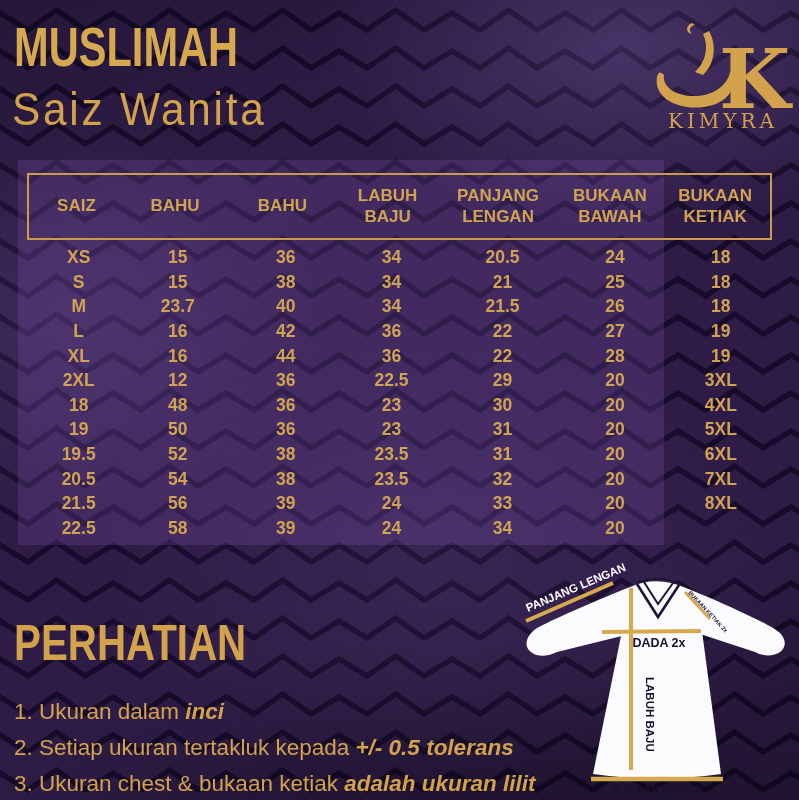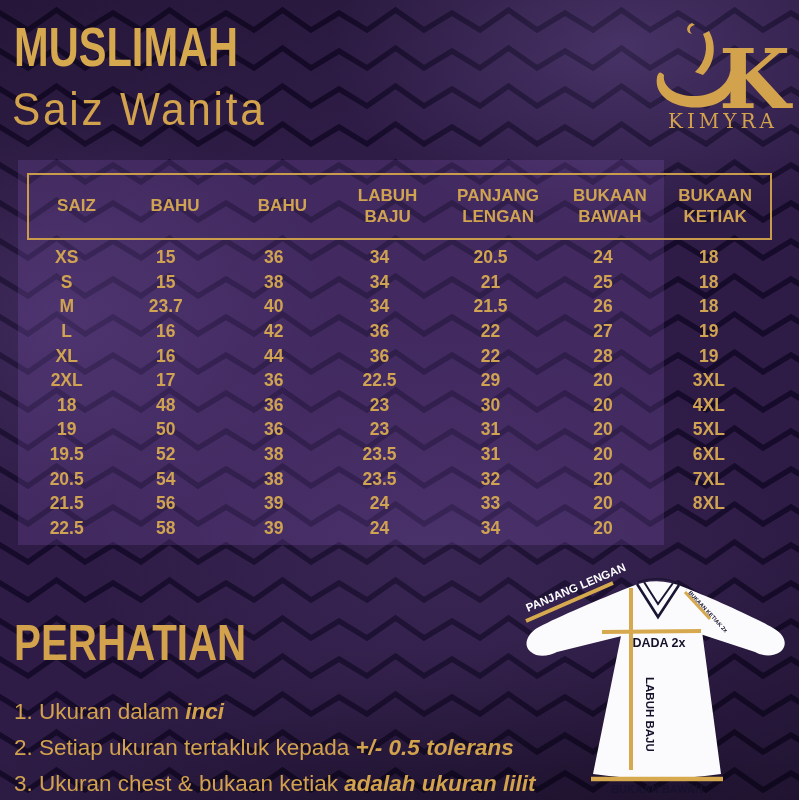--- a/index.html
+++ b/index.html
@@ -20,21 +20,21 @@
   .subtitle{position:absolute;left:12px;top:82px;z-index:2;color:#d2a24d;
      font-size:46px;font-weight:400;letter-spacing:3px;white-space:nowrap;
      transform:scale(0.92,1.0);transform-origin:left top;}
   .logo{position:absolute;left:645px;top:20px;z-index:2;}
   .panel{position:absolute;left:18px;top:152px;width:646px;height:385px;z-index:2;
      background:rgba(128,88,178,0.24);margin-top:8px;}
   .thead{position:absolute;left:9px;top:13px;width:745px;height:67px;
      border:2px solid #c89c4a;box-sizing:border-box;display:grid;
      grid-template-columns:12.8% 13.8% 15.2% 13.2% 16.6% 13.6% 14.8%;align-items:center;}
   .hcell{text-align:center;color:#cfa351;font-weight:700;font-size:17px;line-height:1.18;}
-  .tbody{position:absolute;left:1px;top:85px;width:745px;display:grid;
+  .tbody{position:absolute;left:13px;top:85px;width:745px;display:grid;
      grid-template-columns:12.8% 13.8% 15.2% 13.2% 16.6% 13.6% 14.8%;
      grid-auto-rows:24.65px;}
   .cell{text-align:center;color:#cfa351;font-weight:700;font-size:17.5px;line-height:24.65px;}
   .perhatian{position:absolute;left:14px;top:614px;z-index:2;color:#d2a24d;
      font-size:48px;font-weight:700;white-space:nowrap;
      transform:scale(0.84,1.05);transform-origin:left top;}
   .notes{position:absolute;left:14px;top:694px;z-index:2;color:#d2a24d;
      font-size:22.5px;line-height:36px;white-space:nowrap;}
   .note .em{font-weight:700;font-style:italic;}
   .dress{position:absolute;left:488px;top:556px;z-index:3;}
@@ -125,21 +125,21 @@
         <div class="cell">27</div>
         <div class="cell">19</div>
         <div class="cell">XL</div>
         <div class="cell">16</div>
         <div class="cell">44</div>
         <div class="cell">36</div>
         <div class="cell">22</div>
         <div class="cell">28</div>
         <div class="cell">19</div>
         <div class="cell">2XL</div>
-        <div class="cell">17</div>
+        <div class="cell">12</div>
         <div class="cell">36</div>
         <div class="cell">22.5</div>
         <div class="cell">29</div>
         <div class="cell">20</div>
         <div class="cell">3XL</div>
         <div class="cell">18</div>
         <div class="cell">48</div>
         <div class="cell">36</div>
         <div class="cell">23</div>
         <div class="cell">30</div>

